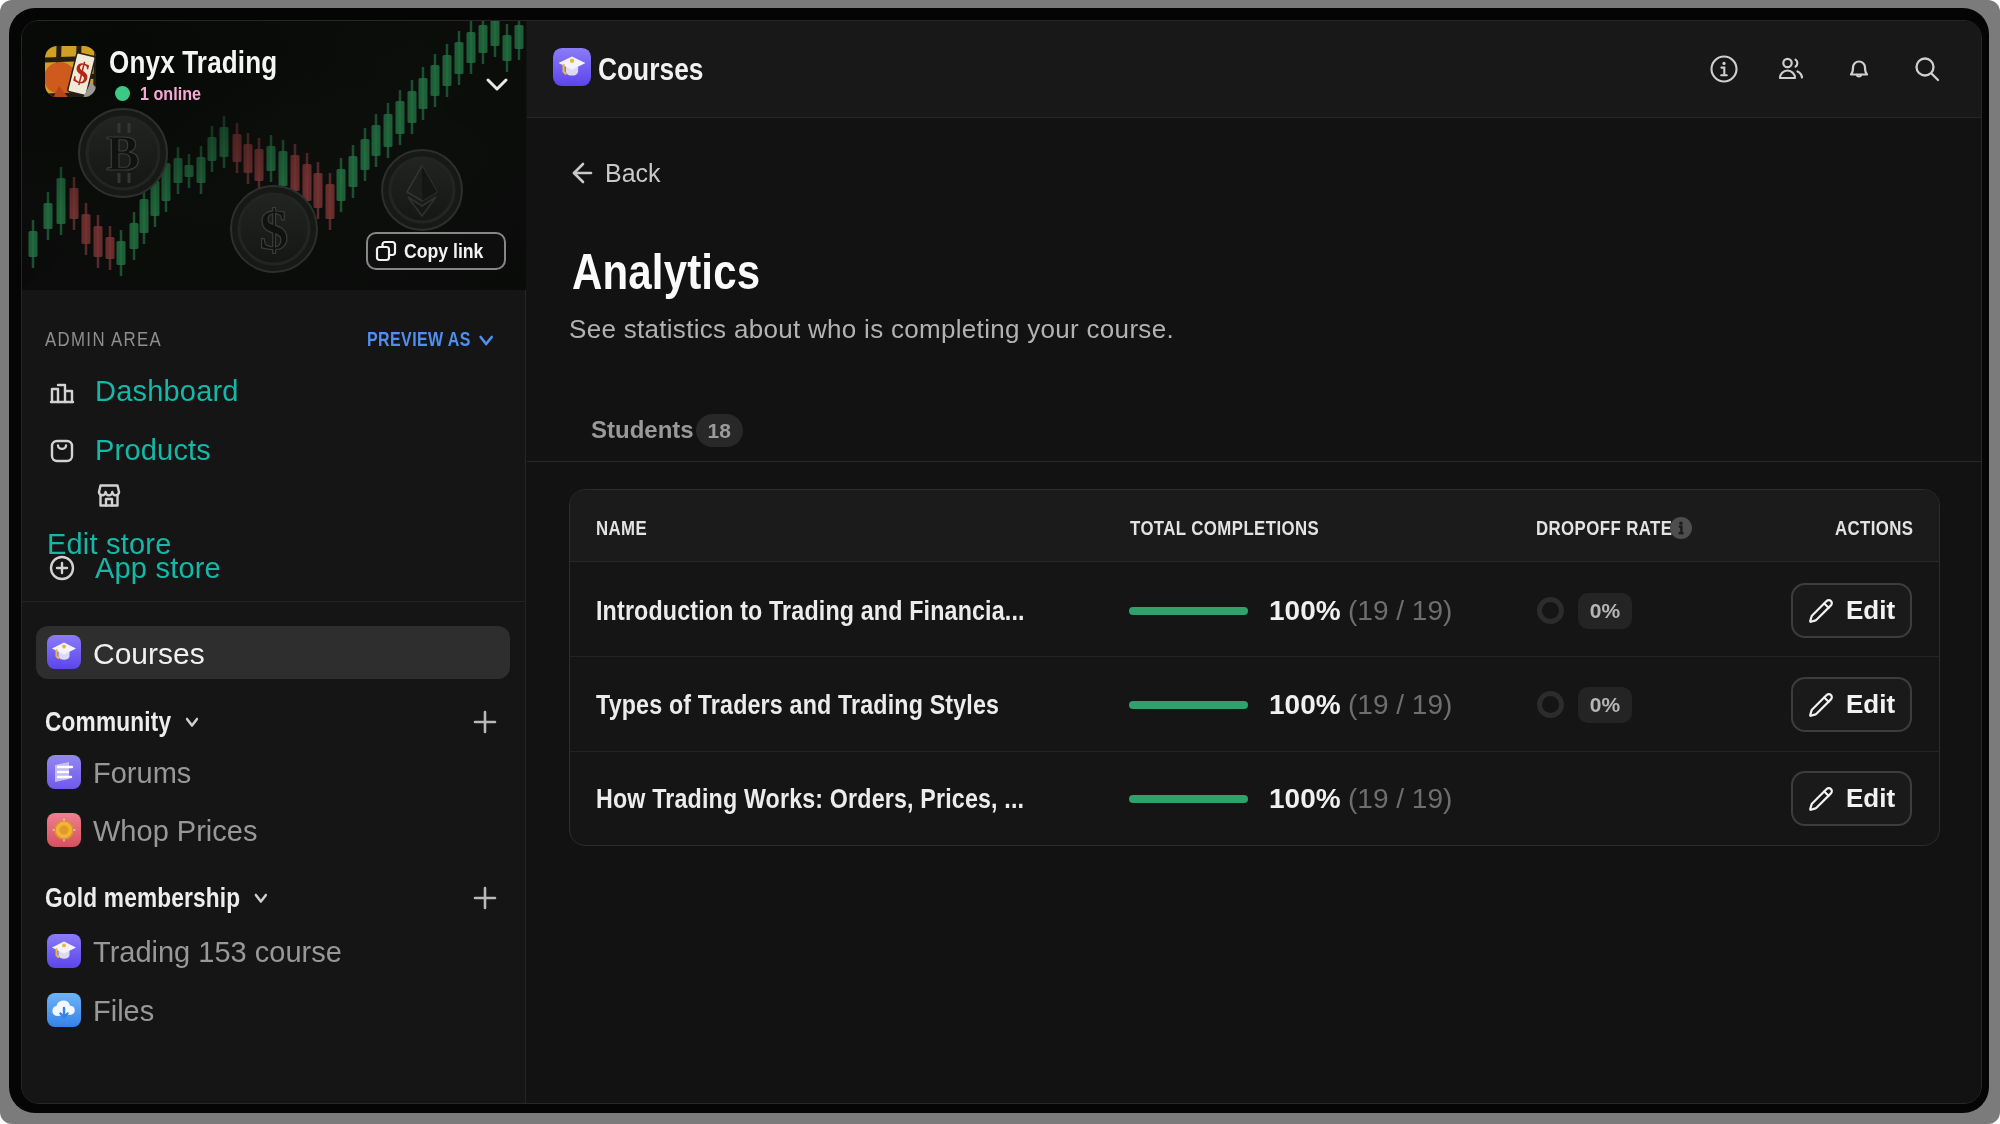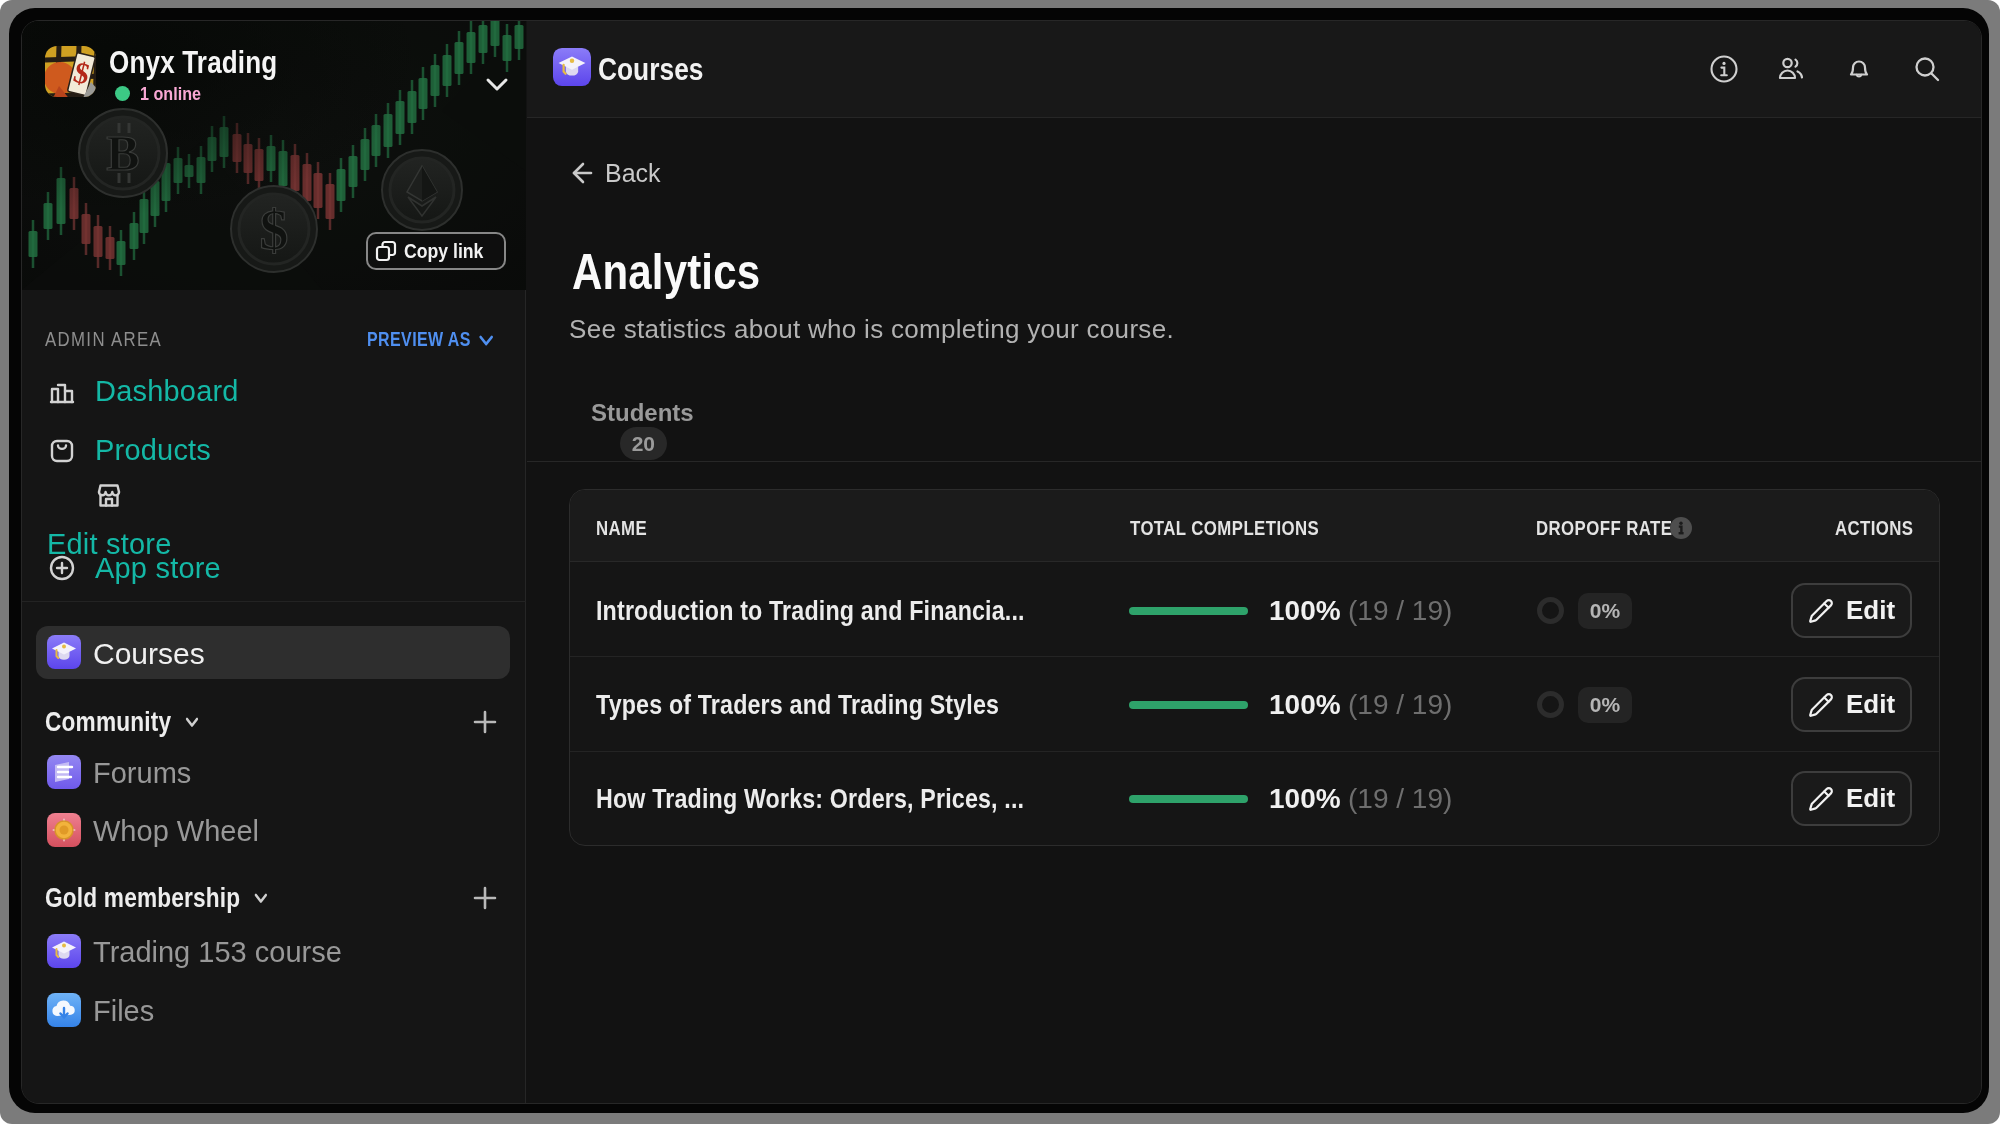--- a/index.html
+++ b/index.html
@@ -38,21 +38,21 @@
   .mheader { position:absolute; left:0; top:0; width:1456px; height:97px; background:#181818; border-bottom:1px solid #262626; }
   .mh-title { position:absolute; left:71px; top:31px; font-size:31px; font-weight:700; color:#f2f2f2; transform:scaleX(0.85); transform-origin:0 50%; }
   .hicon { position:absolute; top:33px; width:30px; height:30px; }
 
   .back { position:absolute; left:38px; top:137px; display:flex; align-items:flex-end; gap:10px; color:#c9c9c9; font-size:25px; }
   .h1 { position:absolute; left:45px; top:222px; font-size:50px; font-weight:700; color:#fafafa; letter-spacing:0.2px; transform:scaleX(0.84); transform-origin:0 50%; }
   .sub { position:absolute; left:42px; top:293px; font-size:26px; color:#b2b2b2; letter-spacing:0.3px; }
 
   
   .tabrow-border { position:absolute; left:0; top:440px; width:1456px; height:1px; background:#272727; }
-  .tab-students { position:absolute; left:64px; top:378px; height:62px; display:flex; align-items:center;flex-direction:column; }
+  .tab-students { position:absolute; left:64px; top:378px; height:62px; display:flex; align-items:center; }
   .tab-students .t { color:#999999; font-size:24px; font-weight:700; }
   .badge { display:inline-block; border-radius:17px; background:#282828; color:#9b9b9b; font-size:21px; font-weight:700; text-align:center; }
   .tab-active { position:absolute; left:245px; top:377px; width:188px; height:64px; background:#171717; border:1px solid #2e2e2e; border-bottom:none; border-radius:14px 14px 0 0; display:flex; align-items:center; }
   .tab-active .t { color:#f2f2f2; font-size:24px; font-weight:700; margin-left:27px; }
 
   
   .tbl { position:absolute; left:42px; top:468px; width:1371px; height:357px; background:#151515; border:1px solid #2c2c2c; border-radius:16px; overflow:hidden; }
   .thead { position:absolute; left:0; top:0; width:100%; height:72px; background:#1b1b1b; border-bottom:1px solid #282828; }
   .th { position:absolute; top:27px; font-size:20px; font-weight:700; color:#e3e3e3; letter-spacing:0.5px; transform:scaleX(0.84); transform-origin:0 50%; }
   .rname { position:absolute; left:26px; font-size:28px; font-weight:700; color:#ececec; letter-spacing:0.2px; transform:scaleX(0.83); transform-origin:0 50%; white-space:nowrap; }
@@ -338,21 +338,21 @@
                   <stop offset="0%" stop-color="#ef8090"></stop>
                   <stop offset="100%" stop-color="#d4505e"></stop>
                 </linearGradient>
               </defs>
           <rect width="34" height="34" rx="8" fill="url(#wg)"></rect>
           <polygon points="17,5 20.5,13.5 29,17 20.5,20.5 17,29 13.5,20.5 5,17 13.5,13.5" fill="#f5e6e6" opacity="0.9"></polygon>
           <circle cx="17" cy="17" r="9" fill="#f2b33c" stroke="#d8932a" stroke-width="1.5"></circle>
           <circle cx="17" cy="17" r="4.5" fill="#e09a27"></circle>
         </svg>
       </div>
-      <div class="applbl" style="left:71px; top:794px;">Whop Wheel</div>
+      <div class="applbl" style="left:71px; top:794px;">Whop Prices</div>
 
       <div class="sec-head" style="left:23px; top:862px;">Gold membership
         <svg width="22" height="22" viewBox="0 0 22 22" style="margin-left:6px; vertical-align:-2px;">
               <path d="M5 8 L11 14.5 L17 8" stroke="#cfcfcf" stroke-width="2.6" fill="none" stroke-linecap="round" stroke-linejoin="round"></path>
             </svg>
       </div>
       <svg class="plus" style="left:448px; top:862px;" viewBox="0 0 30 30">
             <path d="M15 5 V25 M5 15 H25" stroke="#b9b9b9" stroke-width="2.6" stroke-linecap="round"></path>
           </svg>
 
@@ -428,21 +428,21 @@
               <path d="M9 15 H26"></path>
             </svg>
         <span>Back</span>
       </div>
       <div class="h1">Analytics</div>
       <div class="sub">See statistics about who is completing your course.</div>
 
       <div class="tabrow-border"></div>
       <div class="tab-students">
         <span class="t">Students</span>
-        <span class="badge" style="width:47px; height:33px; line-height:33px; margin-left:2px;">20</span>
+        <span class="badge" style="width:47px; height:33px; line-height:33px; margin-left:2px;">18</span>
       </div>
 
       <div class="tbl">
         <div class="thead">
           <div class="th" style="left:26px;">NAME</div>
           <div class="th" style="left:560px;">TOTAL COMPLETIONS</div>
           <div class="th" style="left:966px;">DROPOFF RATE</div>
           <div class="abs" style="left:1099px; top:26px;">
             <svg width="24" height="24" viewBox="0 0 24 24">
               <circle cx="12" cy="12" r="11" fill="#4e4e4e"></circle>

